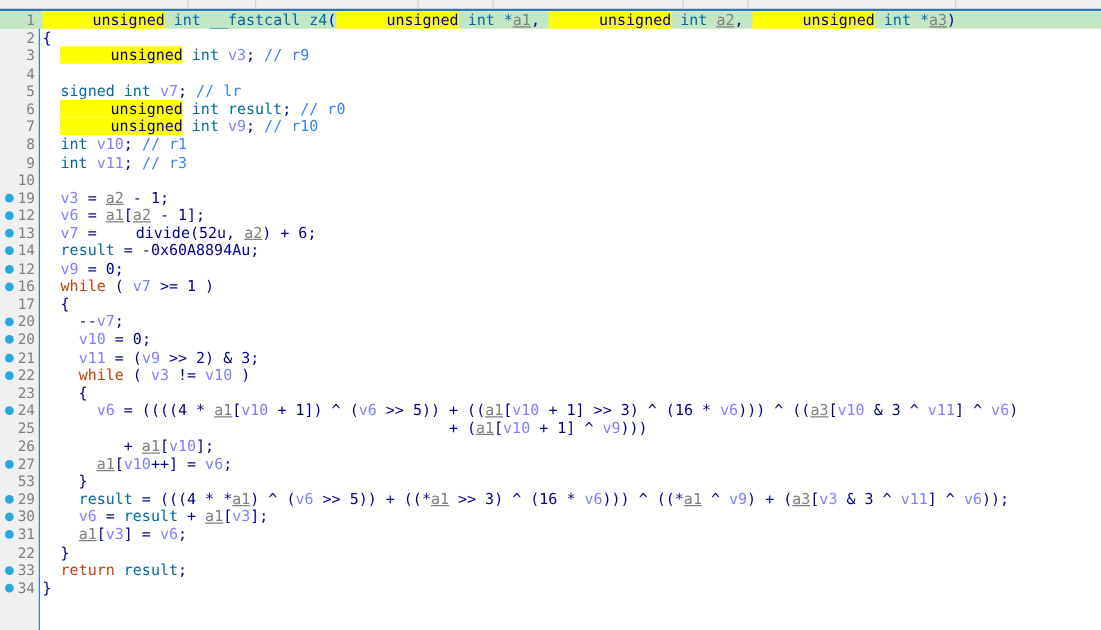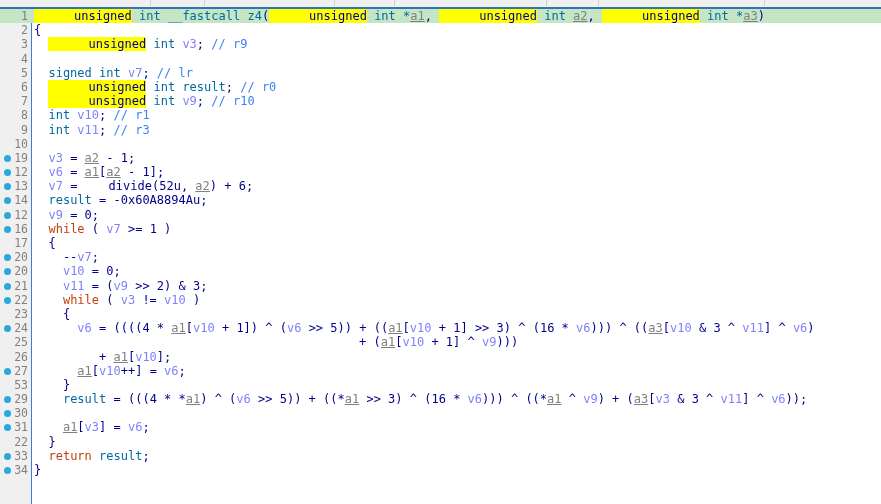--- a/index.html
+++ b/index.html
@@ -162,19 +162,19 @@
       <div class="line"><span class="bp"></span><span class="ln">20</span><span class="code"><span class="typ">    </span><span class="id">v10</span><span class="pun"> = </span><span class="num">0</span><span class="pun">;</span></span></div>
       <div class="line"><span class="bp"></span><span class="ln">21</span><span class="code"><span class="typ">    </span><span class="id">v11</span><span class="pun"> = (</span><span class="id">v9</span><span class="pun"> &gt;&gt; </span><span class="num">2</span><span class="pun">) &amp; </span><span class="num">3</span><span class="pun">;</span></span></div>
       <div class="line"><span class="bp"></span><span class="ln">22</span><span class="code"><span class="typ">    </span><span class="kw">while</span><span class="pun"> ( </span><span class="id">v3</span><span class="pun"> != </span><span class="id">v10</span><span class="pun"> )</span></span></div>
       <div class="line"><span class="ln">23</span><span class="code"><span class="pun">    {</span></span></div>
       <div class="line"><span class="bp"></span><span class="ln">24</span><span class="code"><span class="typ">      </span><span class="id">v6</span><span class="pun"> = ((((</span><span class="num">4</span><span class="pun"> * </span><span class="gl">a1</span><span class="pun">[</span><span class="id">v10</span><span class="pun"> + </span><span class="num">1</span><span class="pun">]) ^ (</span><span class="id">v6</span><span class="pun"> &gt;&gt; </span><span class="num">5</span><span class="pun">)) + ((</span><span class="gl">a1</span><span class="pun">[</span><span class="id">v10</span><span class="pun"> + </span><span class="num">1</span><span class="pun">] &gt;&gt; </span><span class="num">3</span><span class="pun">) ^ (</span><span class="num">16</span><span class="pun"> * </span><span class="id">v6</span><span class="pun">))) ^ ((</span><span class="gl">a3</span><span class="pun">[</span><span class="id">v10</span><span class="pun"> &amp; </span><span class="num">3</span><span class="pun"> ^ </span><span class="id">v11</span><span class="pun">] ^ </span><span class="id">v6</span><span class="pun">)</span></span></div>
       <div class="line"><span class="ln">25</span><span class="code"><span class="pun">                                             + (</span><span class="gl">a1</span><span class="pun">[</span><span class="id">v10</span><span class="pun"> + </span><span class="num">1</span><span class="pun">] ^ </span><span class="id">v9</span><span class="pun">)))</span></span></div>
       <div class="line"><span class="ln">26</span><span class="code"><span class="pun">         + </span><span class="gl">a1</span><span class="pun">[</span><span class="id">v10</span><span class="pun">];</span></span></div>
       <div class="line"><span class="bp"></span><span class="ln">27</span><span class="code"><span class="typ">      </span><span class="gl">a1</span><span class="pun">[</span><span class="id">v10</span><span class="pun">++] = </span><span class="id">v6</span><span class="pun">;</span></span></div>
       <div class="line"><span class="ln">53</span><span class="code"><span class="pun">    }</span></span></div>
       <div class="line"><span class="bp"></span><span class="ln">29</span><span class="code"><span class="typ">    </span><span class="typ">result</span><span class="pun"> = (((</span><span class="num">4</span><span class="pun"> * *</span><span class="gl">a1</span><span class="pun">) ^ (</span><span class="id">v6</span><span class="pun"> &gt;&gt; </span><span class="num">5</span><span class="pun">)) + ((*</span><span class="gl">a1</span><span class="pun"> &gt;&gt; </span><span class="num">3</span><span class="pun">) ^ (</span><span class="num">16</span><span class="pun"> * </span><span class="id">v6</span><span class="pun">))) ^ ((*</span><span class="gl">a1</span><span class="pun"> ^ </span><span class="id">v9</span><span class="pun">) + (</span><span class="gl">a3</span><span class="pun">[</span><span class="id">v3</span><span class="pun"> &amp; </span><span class="num">3</span><span class="pun"> ^ </span><span class="id">v11</span><span class="pun">] ^ </span><span class="id">v6</span><span class="pun">));</span></span></div>
-      <div class="line"><span class="bp"></span><span class="ln">30</span></div>
+      <div class="line"><span class="bp"></span><span class="ln">30</span><span class="code"><span class="typ">    </span><span class="id">v6</span><span class="pun"> = </span><span class="typ">result</span><span class="pun"> + </span><span class="gl">a1</span><span class="pun">[</span><span class="id">v3</span><span class="pun">];</span></span></div>
       <div class="line"><span class="bp"></span><span class="ln">31</span><span class="code"><span class="typ">    </span><span class="gl">a1</span><span class="pun">[</span><span class="id">v3</span><span class="pun">] = </span><span class="id">v6</span><span class="pun">;</span></span></div>
       <div class="line"><span class="ln">22</span><span class="code"><span class="pun">  }</span></span></div>
       <div class="line"><span class="bp"></span><span class="ln">33</span><span class="code"><span class="typ">  </span><span class="kw">return</span><span class="typ"> </span><span class="typ">result</span><span class="pun">;</span></span></div>
       <div class="line"><span class="bp"></span><span class="ln">34</span><span class="code"><span class="pun">}</span></span></div>
     </div>
 </div>
 
 </body></html>

